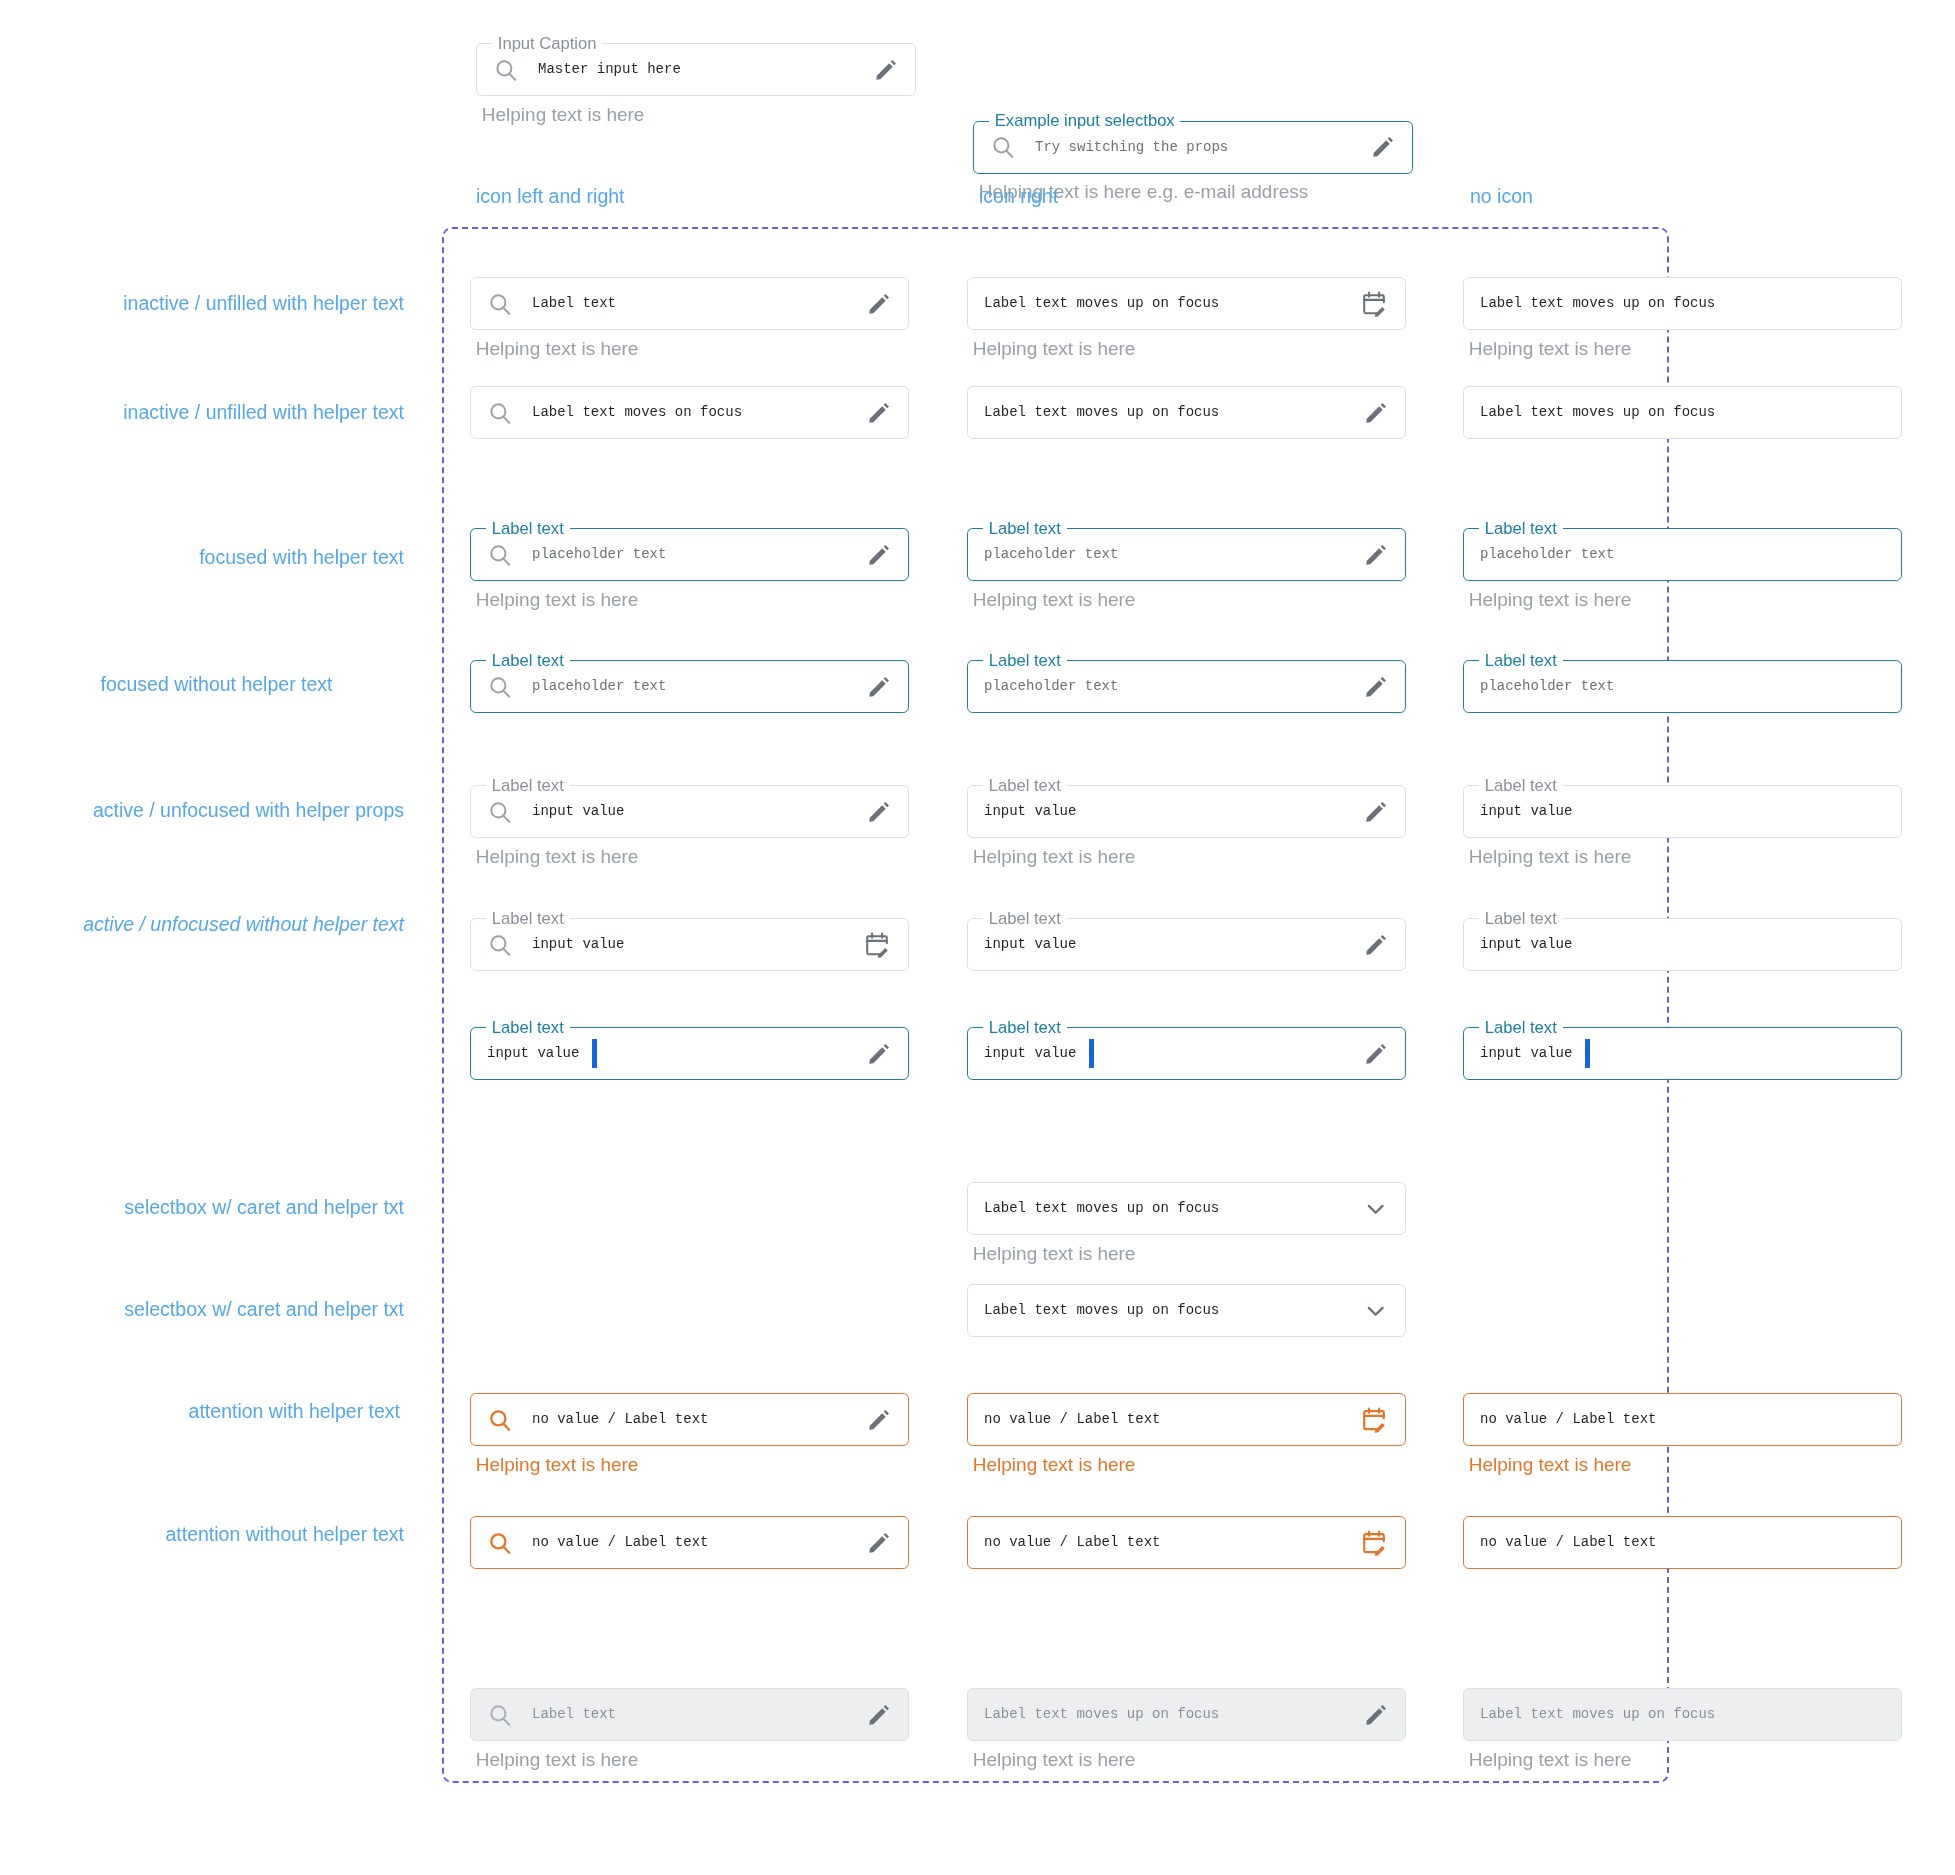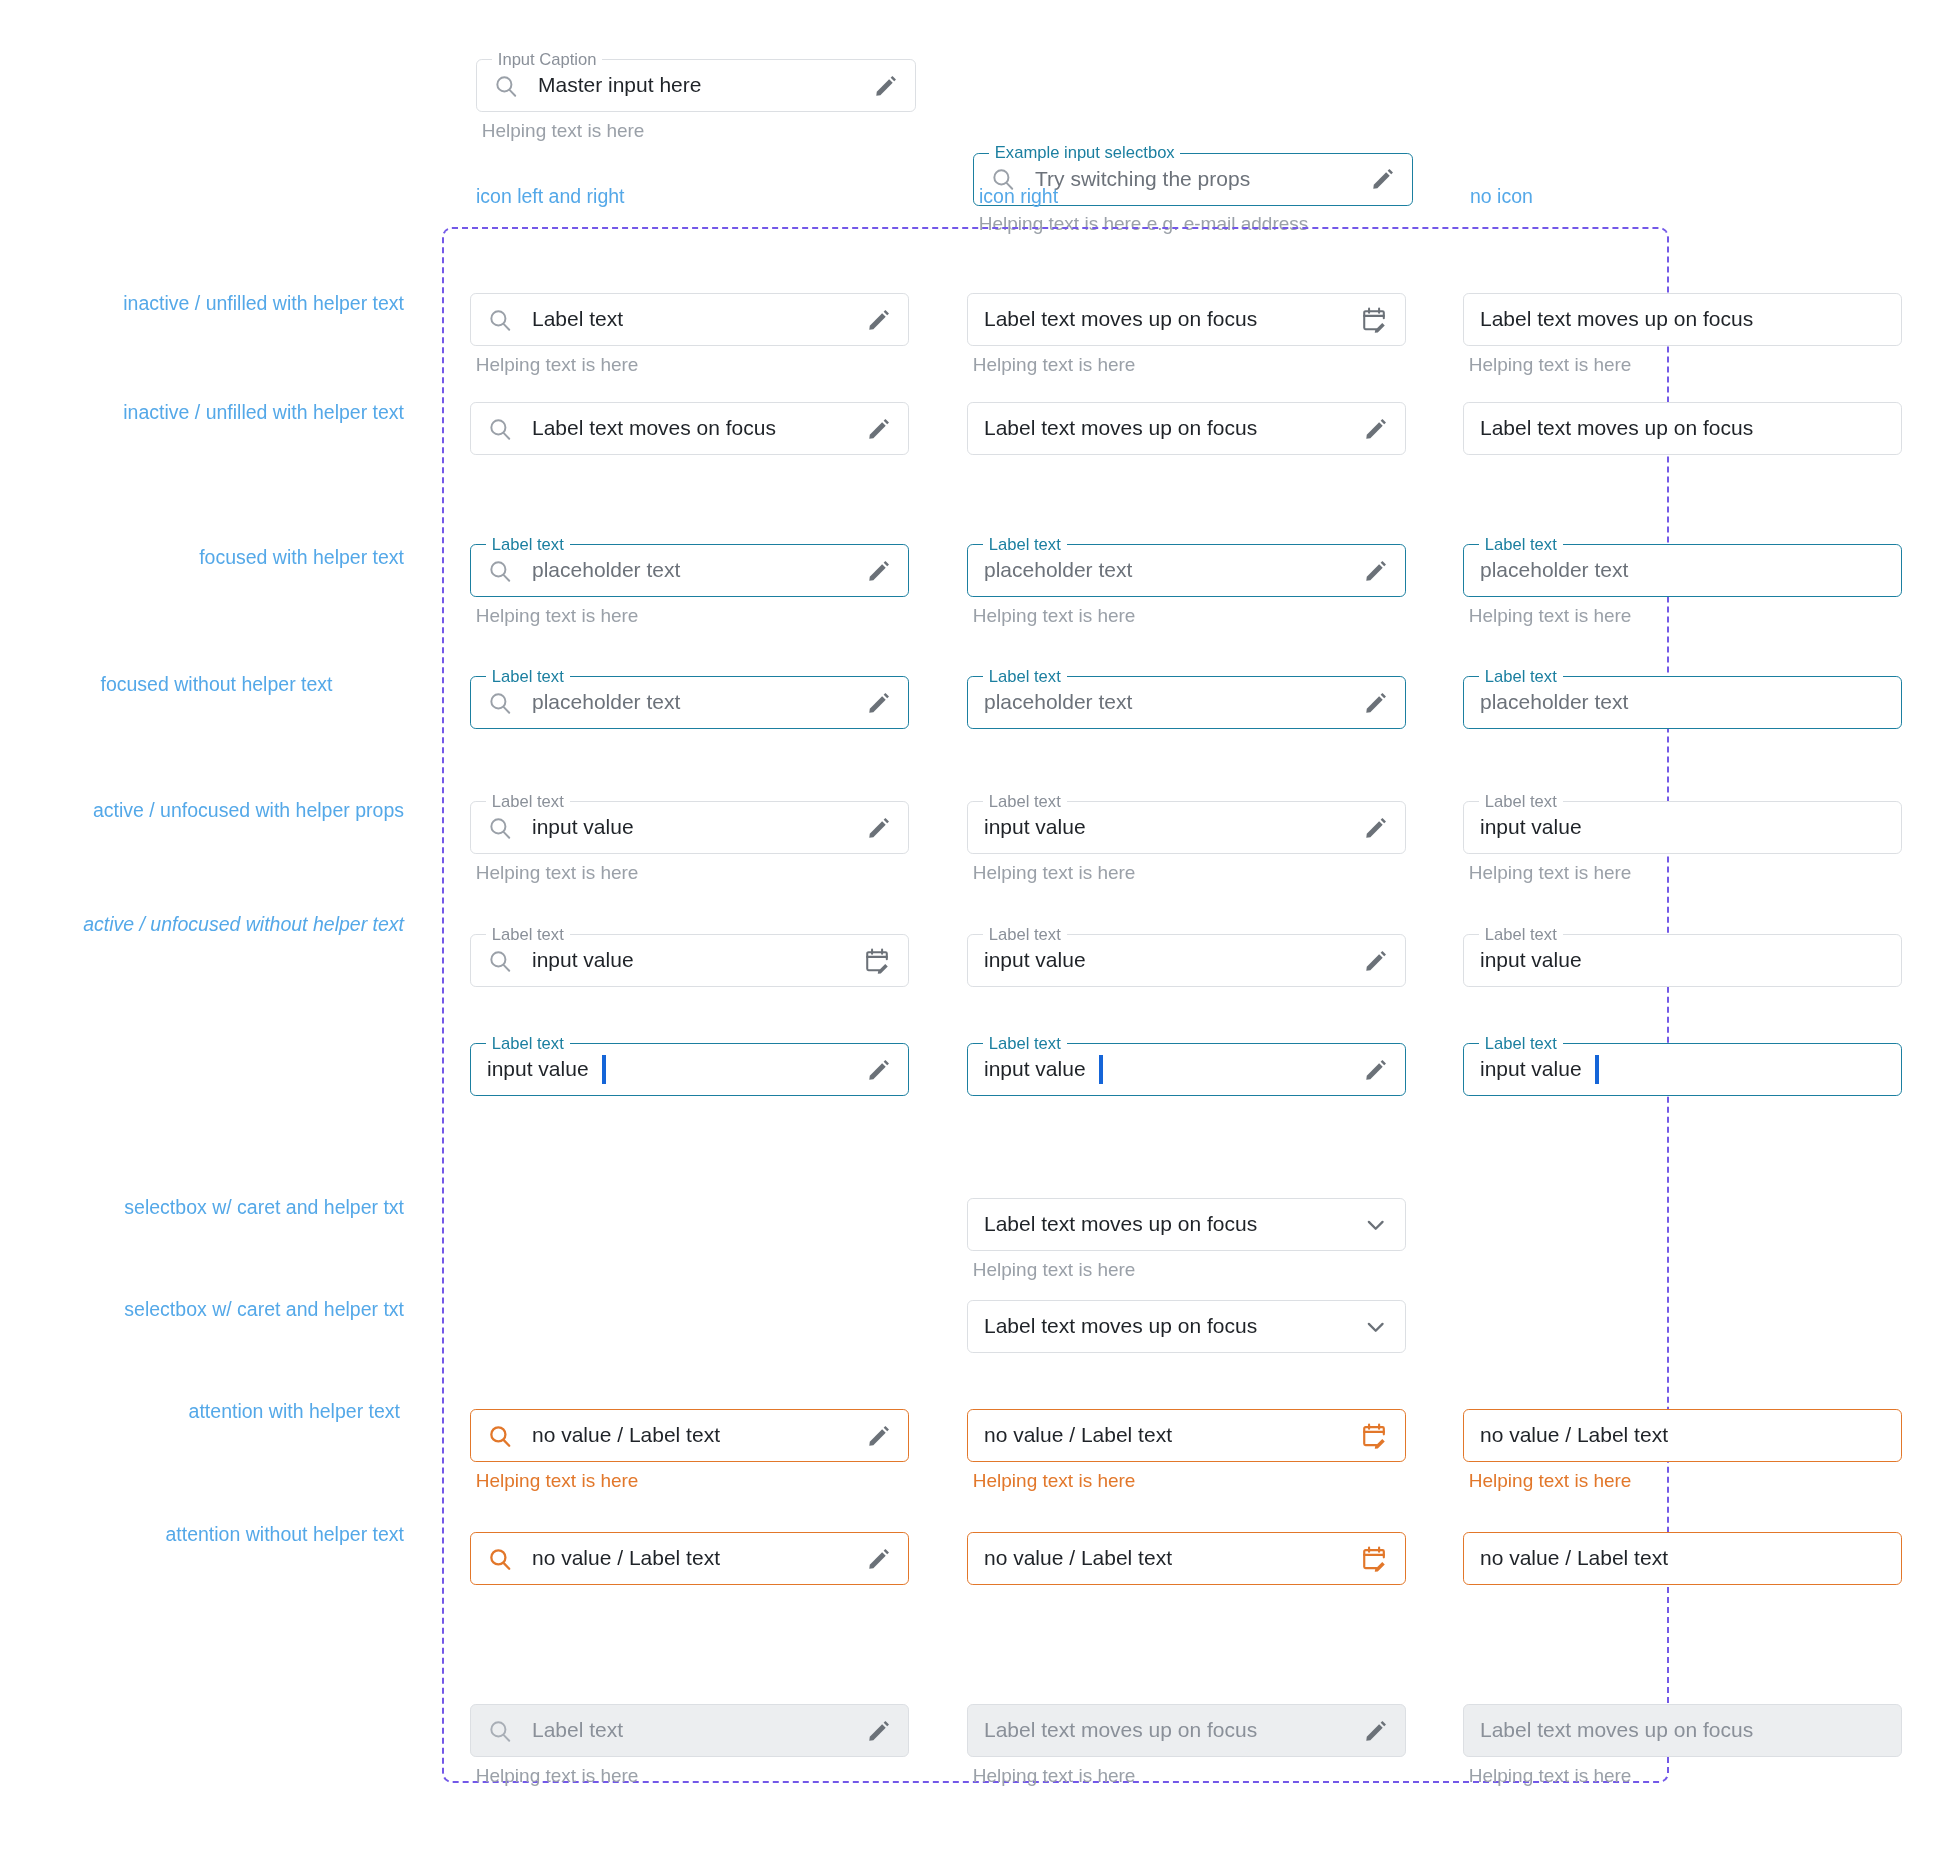--- a/index.html
+++ b/index.html
@@ -14,21 +14,21 @@
   }
 
   
   .top-area { position: absolute; left: 0; top: 0; width: 1955px; height: 173px; }
 
   .sample { position: absolute; }
   .sample.one { left: 476px; top: 43px; width: 440px; }
   .sample.two { left: 973px; top: 40px; width: 440px; }
 
   
-  .fieldwrap { position: relative; margin-top: 16px; }
+  .fieldwrap { position: relative; }
 
   .notch-label {
     position: absolute;
     top: -9.4px;
     left: 16px;
     background: #ffffff;
     padding: 0 5.8px;
     font-size: 16.6px;
     line-height: 19px;
     color: #8a9099;
@@ -48,25 +48,26 @@
     background: #ffffff;
     padding: 0 16px;
     gap: 0;
   }
   .field.teal { border-color: #1b7fa0; }
   .field.orange { border-color: #e2772a; }
   .field.disabled { background: #eceef0; border-color: #dcdfe3; }
 
   .field .value {
     flex: 1 1 auto;
-    font-size: 21px;
+    font-size: 14px;
     line-height: 24.5px;
     color: #1f2328;
     white-space: nowrap;
     overflow: hidden;
+    font-family: Liberation Mono, monospace;
   }
   .field .value.muted { color: #6c727a; }
   .field .value.placeholder { color: #6c727a; }
   .field .value.disabledtxt { color: #8a9099; }
 
   .lefticon { flex: 0 0 auto; margin-right: 19px; display: flex; align-items: center; }
   .righticon { flex: 0 0 auto; margin-left: 10px; display: flex; align-items: center; }
 
   .helper {
     margin-top: 8.7px;

